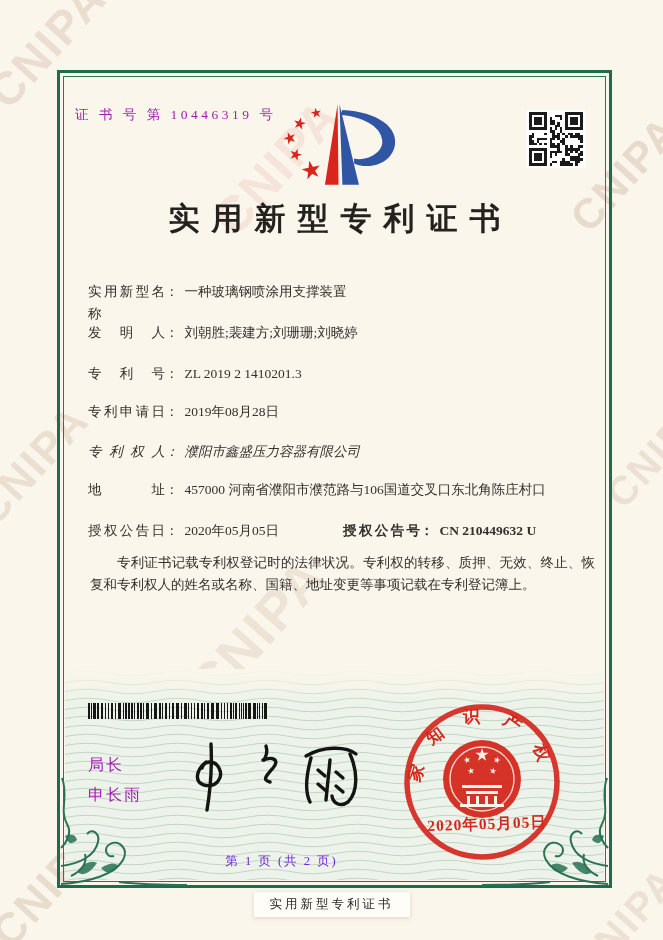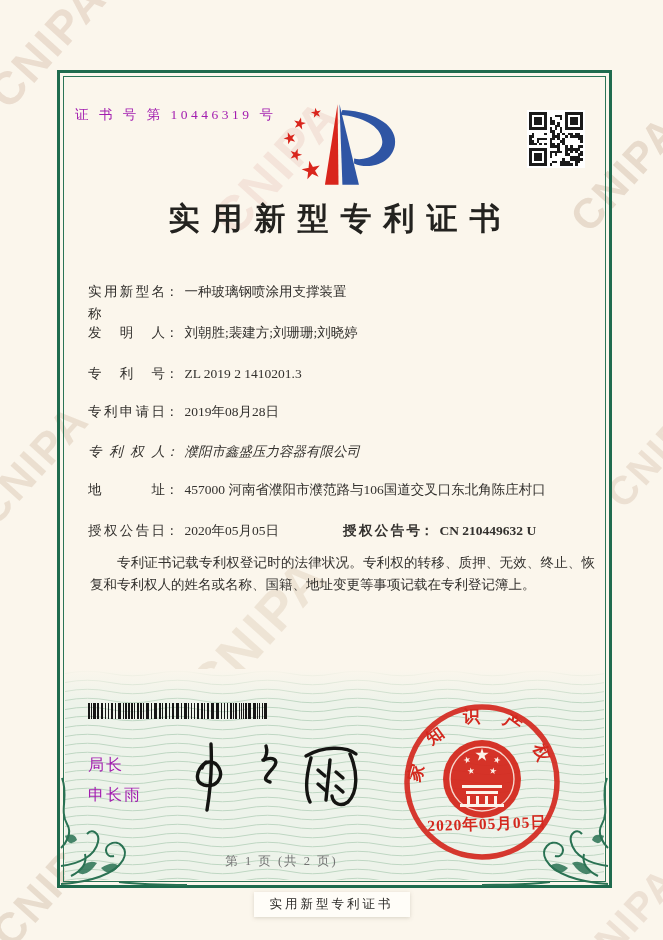--- a/index.html
+++ b/index.html
@@ -76,21 +76,21 @@
   .signer div { margin-bottom:9px; letter-spacing:2px; }
   .signature { position:absolute; left:178px; top:730px; }
   .seal { position:absolute; left:397px; top:697px; }
   .seal-date {
     position:absolute; left:412px; top:814px; width:150px;
     color:#d4281e; font-size:15.5px; letter-spacing:1px;
     transform:rotate(-2deg); font-weight:bold; text-align:center;
   }
   .page-indicator {
     position:absolute; left:57px; top:853px; width:449px;
-    text-align:center; font-size:12.5px; letter-spacing:2px; color:#737373;
+    text-align:center; font-size:12.5px; letter-spacing:2px; color:#6d28d9;
   }
   .footer-tab {
     position:absolute; left:50%; top:892px; transform:translateX(-50%);
     background:#fffdf8; padding:4px 16px;
     font-size:12.5px; letter-spacing:3px; color:#2c2b28;
     box-shadow:0 1px 4px rgba(120,110,90,.25);
   }
 </style>
 </head>
 <body>

